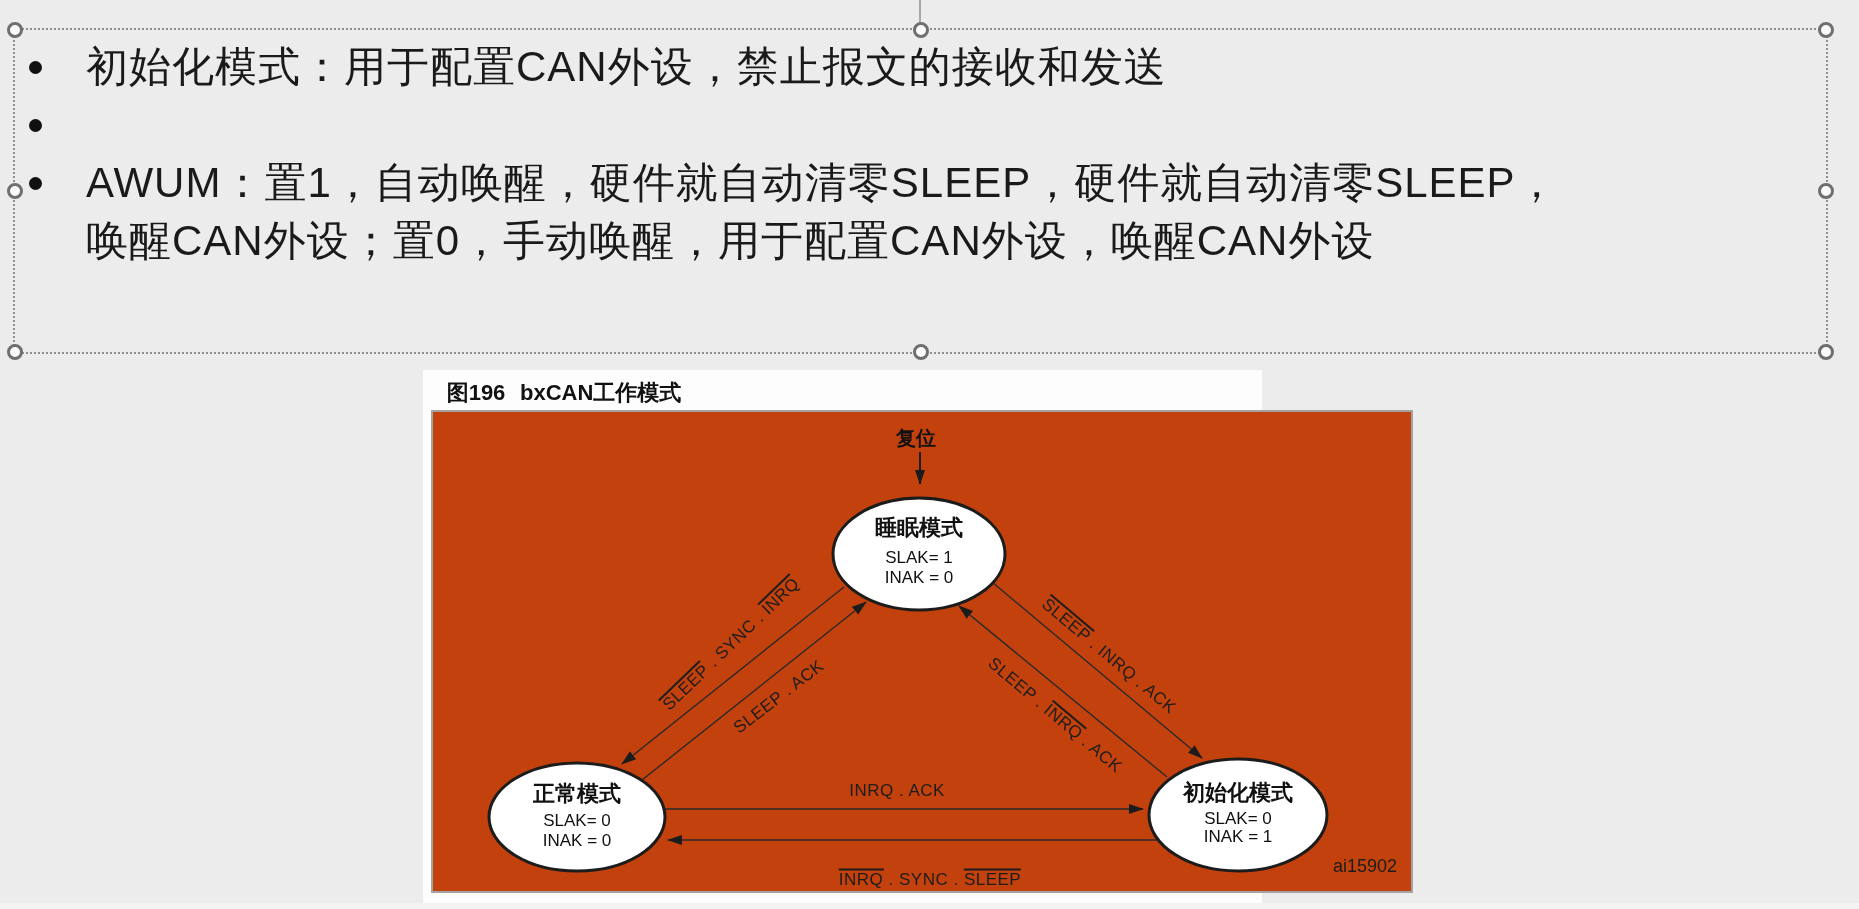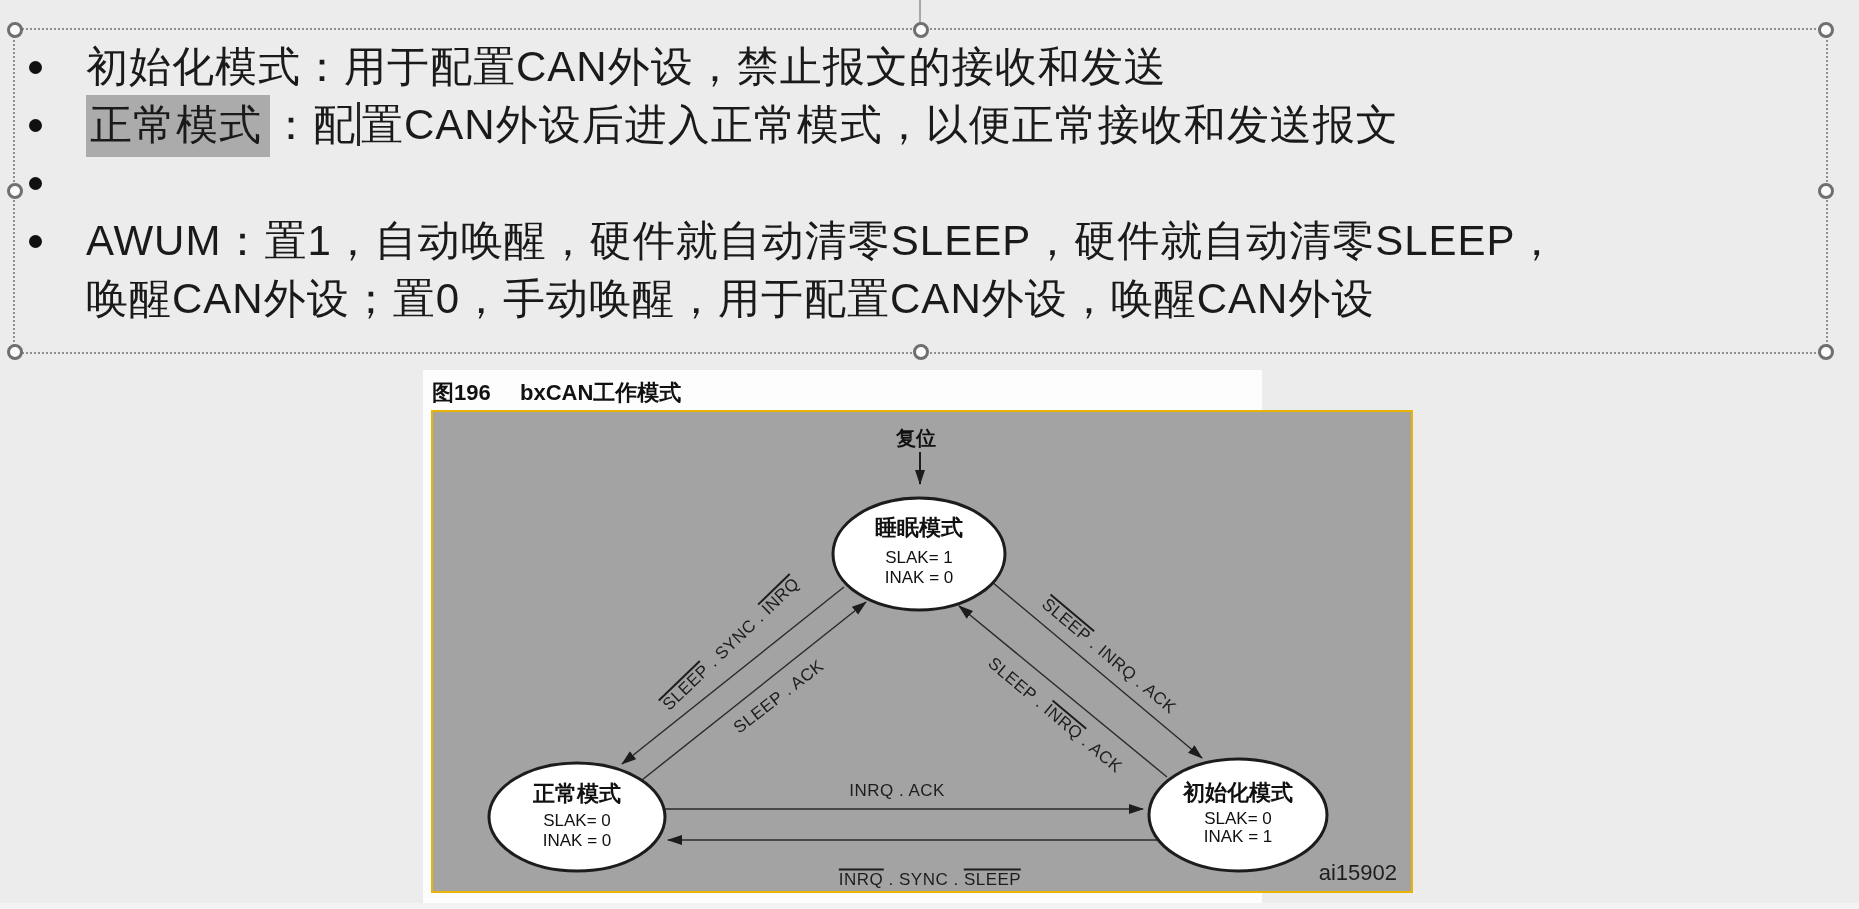--- a/index.html
+++ b/index.html
@@ -34,40 +34,41 @@
   .trow .ttext{margin-left:86px;}
   .trow .hl{background:#ababab;padding:6px 8px 9px 4px;}
   .caret{
     display:inline-block;width:3px;height:44px;background:#2a2a2a;
     vertical-align:-7px;margin:0 1px;
   }
   
   .figpanel{
     position:absolute;left:423px;top:370px;width:839px;height:533px;
     background:#fdfdfd;
+    text-align:center;
   }
   .figcaption{
     position:absolute;left:9px;top:8px;font-size:22px;font-weight:bold;color:#111;
     white-space:nowrap;
   }
   .figcaption .capnum{display:inline-block;width:88px;}
   .diagbox{
     position:absolute;left:8px;top:40px;width:978px;height:479px;
-    border:2px solid #eab308;background:#a3a3a3;
+    border:2px solid #a3a3a3;background:#c2410c;
   }
   .diagbox svg{position:absolute;left:0;top:0;width:100%;height:100%;}
   .tlabel{
     position:absolute;white-space:nowrap;font-size:17px;color:#1d1d1d;
     letter-spacing:0.5px;
     transform:translate(-50%,-50%) rotate(var(--rot,0deg));
   }
   .tlabel span{white-space:pre;}
   .ov{display:inline-block;border-top:2px solid #1d1d1d;line-height:1.1;}
   .watermark{
-    position:absolute;right:14px;bottom:5px;font-size:22px;color:#1d1d1d;
+    position:absolute;right:14px;bottom:14px;font-size:18px;color:#1d1d1d;
   }
   .footer-strip{
     position:absolute;left:0;top:903px;width:1859px;height:6px;background:#f3f3f3;
   }
   
   .st-title{font-size:22px;font-weight:bold;fill:#111;}
   .st-val{font-size:17px;fill:#111;}
   .st-reset{font-size:20px;fill:#111;font-weight:bold;}
 </style>
 </head>
@@ -81,21 +82,20 @@
   <div class="handle" style="left:100%;top:0"></div>
   <div class="handle" style="left:0;top:50%"></div>
   <div class="handle" style="left:100%;top:50%"></div>
   <div class="handle" style="left:0;top:100%"></div>
   <div class="handle" style="left:50%;top:100%"></div>
   <div class="handle" style="left:100%;top:100%"></div>
 </div>
 
 <div id="bullet-list">
     <div class="trow"><span class="bullet"></span><span class="ttext"><span>初始化模式：用于配置CAN外设，禁止报文的接收和发送</span></span></div>
-    <div class="trow"><span class="bullet"></span><span class="ttext"><span class="hl">正常模式</span><span>：配</span><span class="caret"></span><span>置CAN外设后进入正常模式，以便正常接收和发送报文</span></span></div>
     <div class="trow"><span class="bullet"></span></div>
     <div class="trow"><span class="bullet"></span><span class="ttext"><span>AWUM：置1，自动唤醒，硬件就自动清零SLEEP，硬件就自动清零SLEEP，</span></span></div>
     <div class="trow"><span class="ttext"><span>唤醒CAN外设；置0，手动唤醒，用于配置CAN外设，唤醒CAN外设</span></span></div>
   </div>
 
 <div class="figpanel">
   <div class="figcaption">
     <span class="capnum">图196</span><span>bxCAN工作模式</span>
   </div>
 

